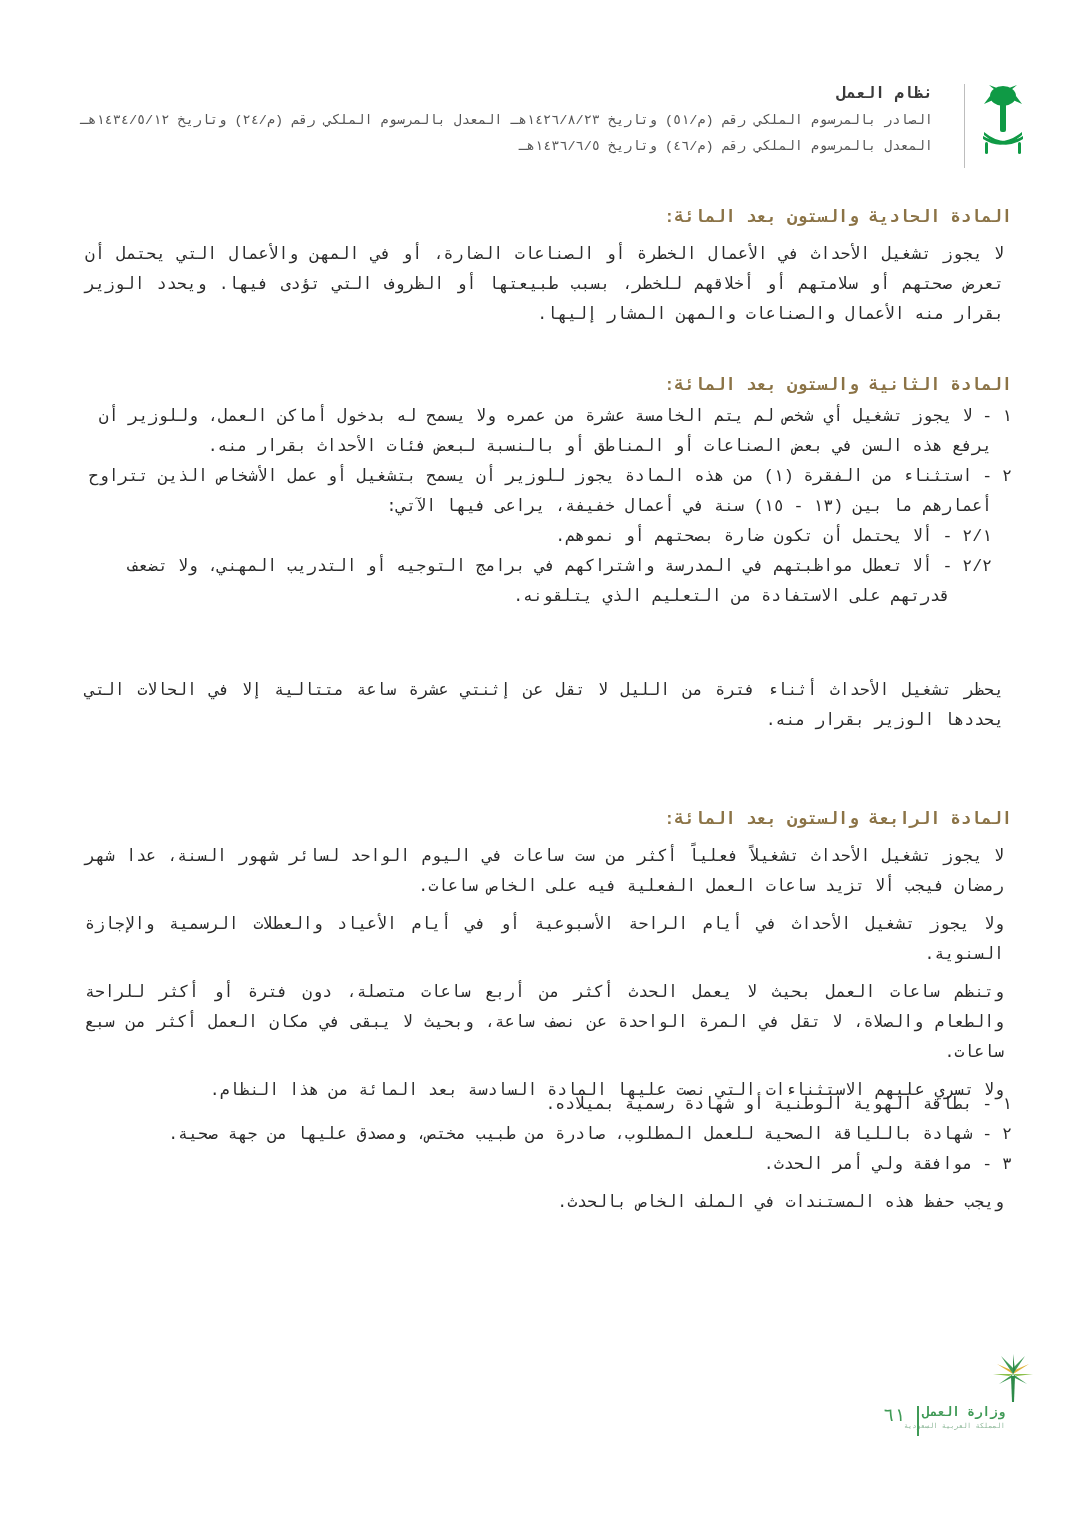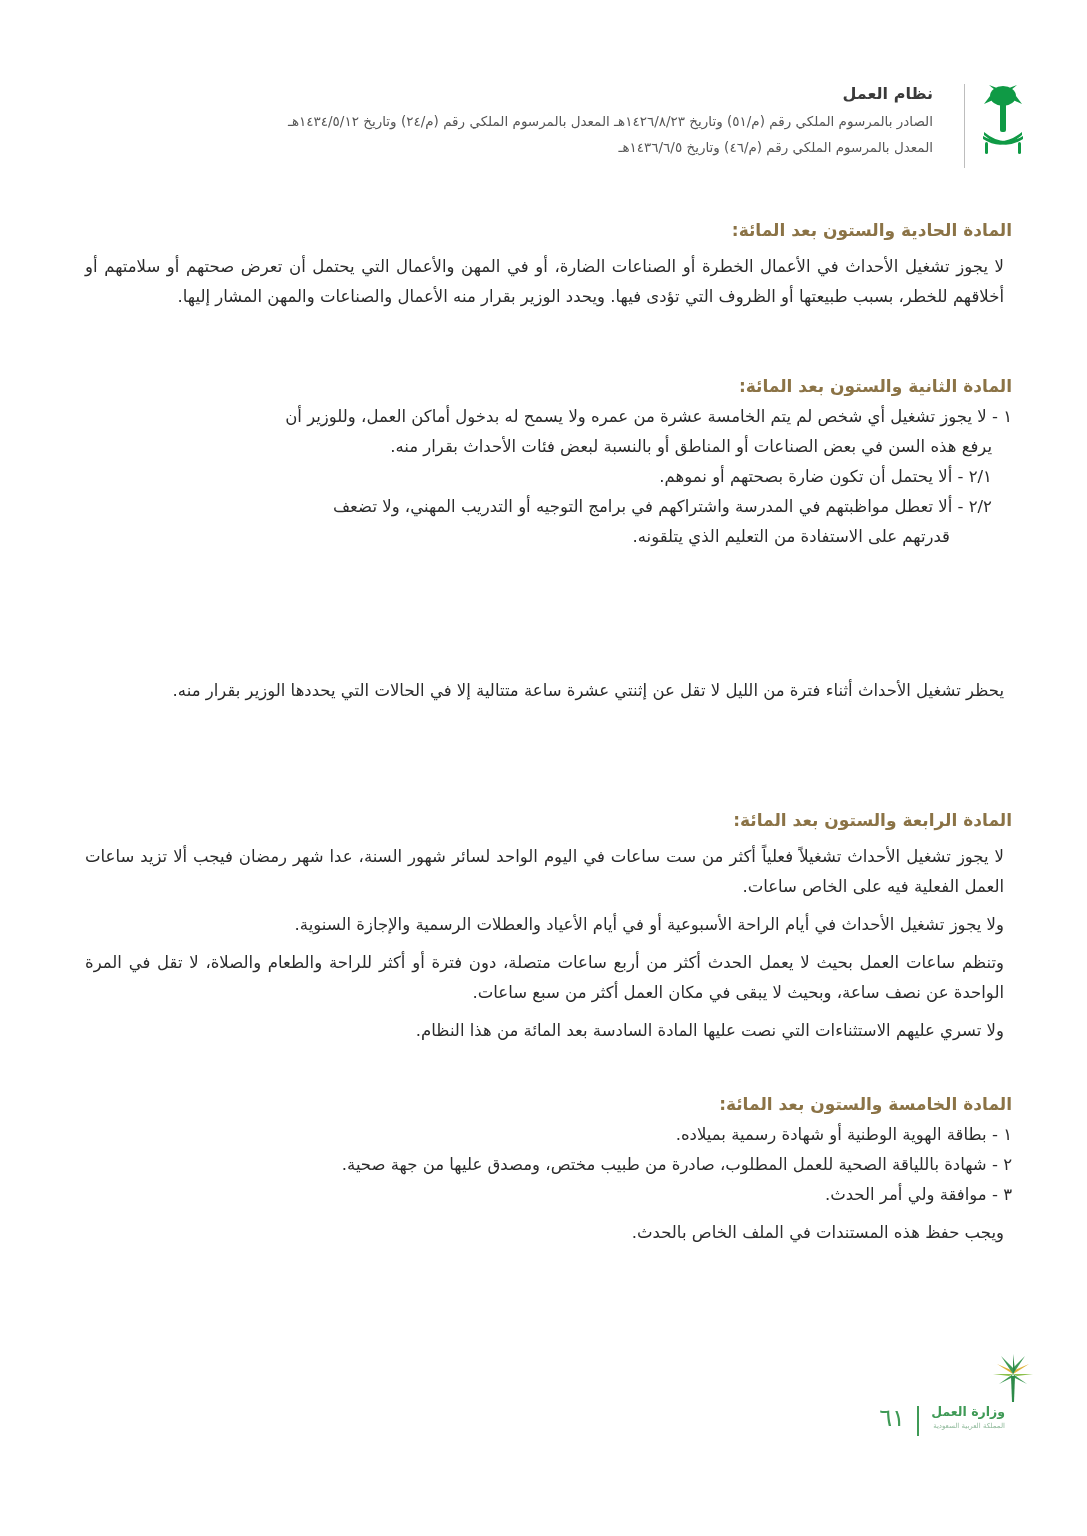--- a/index.html
+++ b/index.html
@@ -1,54 +1,54 @@
 <!DOCTYPE html>
 <html><head>
 <meta charset="utf-8">
 <style>
   html, body { margin: 0; padding: 0; background: #ffffff; }
   body {
     width: 1087px; height: 1536px; position: relative; overflow: hidden;
     font-family: "DejaVu Sans", sans-serif; color: #2b2b2b;
   }
-  .page { position: absolute; left: 0; top: 0; width: 1087px; height: 1464px; direction: rtl; }
+  .page { position: absolute; left: 0; top: 0; width: 1087px; height: 1464px; direction: rtl; font-family: Liberation Mono, monospace; }
 
   
   .header { position: absolute; top: 82px; right: 62px; width: 920px; height: 90px; }
   .emblem { position: absolute; right: 0; top: 0; width: 44px; height: 78px; }
   .header-divider { position: absolute; right: 60px; top: 2px; width: 1px; height: 84px; background: #bdbdbd; }
   .header-text { position: absolute; right: 92px; top: 0; width: 820px; text-align: right; }
   .doc-title { font-size: 16px; font-weight: bold; color: #3a3a3a; line-height: 24px; margin: 0 0 2px 0; }
   .doc-sub { font-size: 13.5px; color: #555555; line-height: 26px; margin: 0; white-space: nowrap; }
 
   
   .content { position: absolute; top: 200px; right: 75px; width: 935px; text-align: right; }
   .article { margin: 0; }
   .art-title { font-size: 17px; font-weight: bold; color: #8b7346; line-height: 28px; margin: 0 0 2px 0; }
   .para { font-size: 16.5px; line-height: 30px; margin: 8px; text-align: justify; text-align-last: right; }
   .item { font-size: 16.5px; line-height: 30px; margin: 0; text-align: justify; text-align-last: right; }
   .item .cont { display: block; padding-right: 20px; }
   .sub-item { font-size: 16.5px; line-height: 30px; margin: 0; padding-right: 20px; text-align: justify; text-align-last: right; }
   .sub-item .cont { display: block; padding-right: 42px; }
 
-  #art1 { position: absolute; top: 16px; right: 0; width: 935px; }
+  #art1 { position: absolute; top: 4px; right: 0; width: 935px; }
   #art2 { position: absolute; top: 172px; right: 0; width: 935px; }
   #art3 { position: absolute; top: 468px; right: 0; width: 935px; }
   #art4 { position: absolute; top: 606px; right: 0; width: 935px; }
   #art4 .para { margin-bottom: 4px; }
   #art5 { position: absolute; top: 890px; right: 0; width: 935px; }
   #art5 .intro { margin-bottom: 8px; }
 
   
   .footer { position: absolute; bottom: 22px; right: 48px; width: 200px; height: 90px; }
   .ministry-logo { position: absolute; right: 0; top: 0; width: 52px; height: 52px; }
   .ministry-name { position: absolute; right: 34px; top: 52px; font-size: 12.5px; color: #3f9a56; font-weight: bold; white-space: nowrap; }
   .ministry-sub { position: absolute; right: 34px; top: 70px; font-size: 7px; color: #8fb99a; white-space: nowrap; }
   .footer-divider { position: absolute; right: 120px; top: 54px; width: 2px; height: 30px; background: #3f9a56; }
-  .page-number { position: absolute; right: 134px; top: 52px; font-size: 24px; color: #3f9a56; }
+  .page-number { position: absolute; right: 134px; top: 52px; font-size: 18px; color: #3f9a56; }
 </style>
 </head>
 <body>
 
 <div class="page">
 
   <div class="header">
     <svg class="emblem" viewBox="0 0 44 78">
       <g fill="#0f9a45">
         <ellipse cx="22" cy="14" rx="13" ry="10"></ellipse>
@@ -78,20 +78,25 @@
       <p class="para">لا يجوز تشغيل الأحداث في الأعمال الخطرة أو الصناعات الضارة، أو في المهن والأعمال التي يحتمل أن تعرض صحتهم أو سلامتهم أو أخلاقهم للخطر، بسبب طبيعتها أو الظروف التي تؤدى فيها. ويحدد الوزير بقرار منه الأعمال والصناعات والمهن المشار إليها.</p>
     </section>
 
     <section id="art2" class="article">
       <h2 class="art-title">المادة الثانية والستون بعد المائة:</h2>
       <p class="item">
         <span>١ -</span>
         <span>لا يجوز تشغيل أي شخص لم يتم الخامسة عشرة من عمره ولا يسمح له بدخول أماكن العمل، وللوزير أن</span>
         <span class="cont">يرفع هذه السن في بعض الصناعات أو المناطق أو بالنسبة لبعض فئات الأحداث بقرار منه.</span>
       </p>
+      <p class="item">
+        <span>٢ -</span>
+        <span>استثناء من الفقرة (١) من هذه المادة يجوز للوزير أن يسمح بتشغيل أو عمل الأشخاص الذين تتراوح</span>
+        <span class="cont">أعمارهم ما بين (١٣ - ١٥) سنة في أعمال خفيفة، يراعى فيها الآتي:</span>
+      </p>
       <p class="sub-item">
         <span>٢/١ -</span>
         <span>ألا يحتمل أن تكون ضارة بصحتهم أو نموهم.</span>
       </p>
       <p class="sub-item">
         <span>٢/٢ -</span>
         <span>ألا تعطل مواظبتهم في المدرسة واشتراكهم في برامج التوجيه أو التدريب المهني، ولا تضعف</span>
         <span class="cont">قدرتهم على الاستفادة من التعليم الذي يتلقونه.</span>
       </p>
     </section>
@@ -102,21 +107,20 @@
 
     <section id="art4" class="article">
       <h2 class="art-title">المادة الرابعة والستون بعد المائة:</h2>
       <p class="para">لا يجوز تشغيل الأحداث تشغيلاً فعلياً أكثر من ست ساعات في اليوم الواحد لسائر شهور السنة، عدا شهر رمضان فيجب ألا تزيد ساعات العمل الفعلية فيه على الخاص ساعات.</p>
       <p class="para">ولا يجوز تشغيل الأحداث في أيام الراحة الأسبوعية أو في أيام الأعياد والعطلات الرسمية والإجازة السنوية.</p>
       <p class="para">وتنظم ساعات العمل بحيث لا يعمل الحدث أكثر من أربع ساعات متصلة، دون فترة أو أكثر للراحة والطعام والصلاة، لا تقل في المرة الواحدة عن نصف ساعة، وبحيث لا يبقى في مكان العمل أكثر من سبع ساعات.</p>
       <p class="para">ولا تسري عليهم الاستثناءات التي نصت عليها المادة السادسة بعد المائة من هذا النظام.</p>
     </section>
 
     <section id="art5" class="article">
-      <h2 class="art-title">المادة الخامسة والستون بعد المائة:</h2>
       <p class="item">
         <span>١ -</span>
         <span>بطاقة الهوية الوطنية أو شهادة رسمية بميلاده.</span>
       </p>
       <p class="item">
         <span>٢ -</span>
         <span>شهادة باللياقة الصحية للعمل المطلوب، صادرة من طبيب مختص، ومصدق عليها من جهة صحية.</span>
       </p>
       <p class="item">
         <span>٣ -</span>

